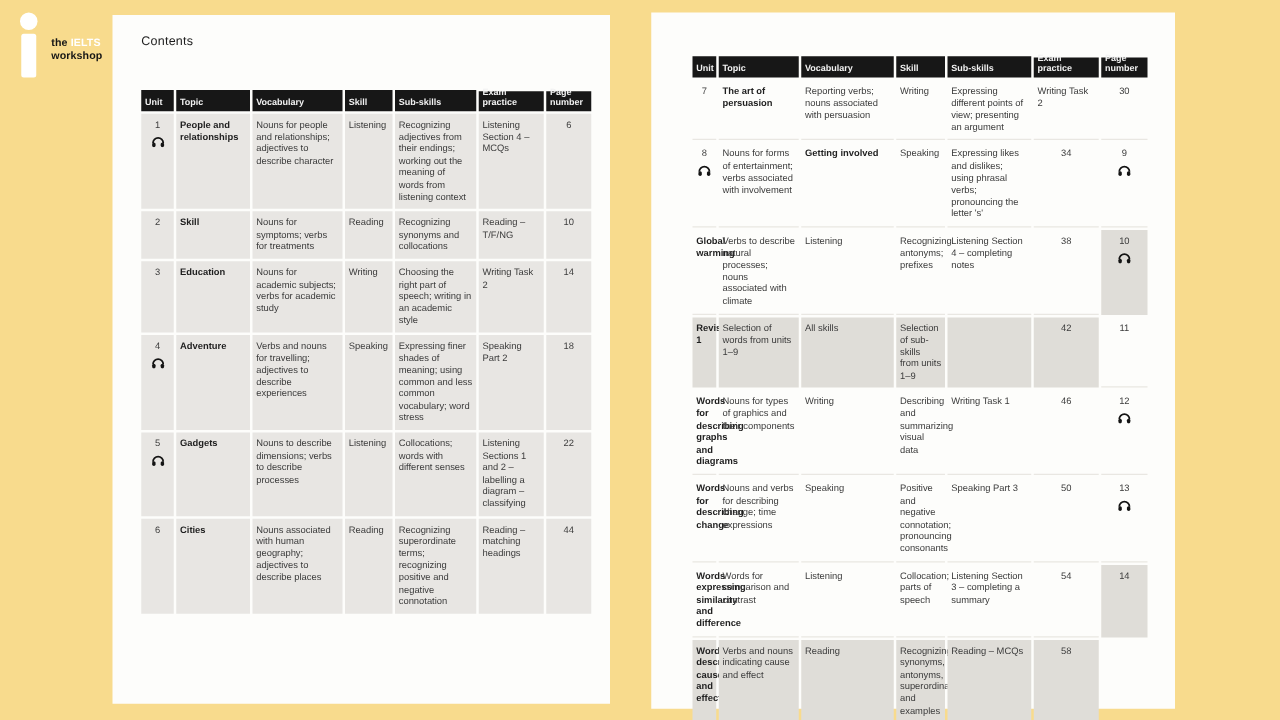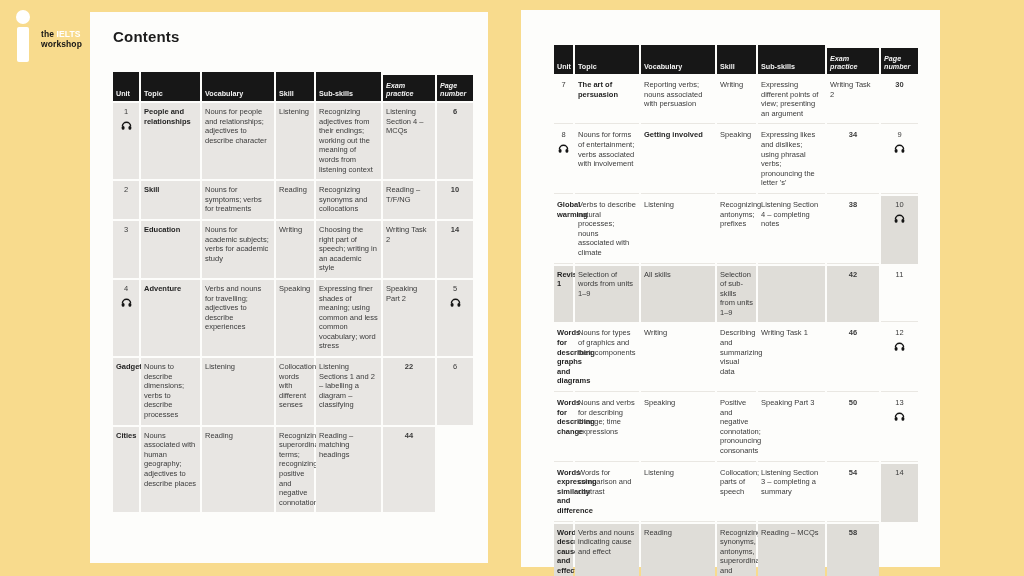--- a/index.html
+++ b/index.html
@@ -16,51 +16,51 @@
   .logo-i::before { content:""; position:absolute; left:5px; top:1px; width:14px; height:14px; border-radius:50%; background:var(--logo_white,#fff); }
   .logo-i::after  { content:""; position:absolute; left:6px; top:18px; width:12px; height:35px; background:var(--logo_white,#fff); border-radius:2px; }
   .logo-text { margin-left:4px; margin-top:20px; font-weight:bold; font-size:8.5px; line-height:10px; color:#151515; letter-spacing:0.1px; }
   .logo-text .white { color:var(--logo_white,#fff); }
 
   
   .page { position:absolute; background:var(--page,#FDFDFB); }
   .page-left  { left:90px;  top:12px; width:398px; height:551px; }
   .page-right { left:521px; top:10px; width:419px; height:557px; }
 
-  .contents-title { position:absolute; left:23px; top:16px; font-size:15px; font-weight:bold; color:#1c1c1c; letter-spacing:0.2px; }
+  .contents-title { position:absolute; left:23px; top:16px; font-size:10px; font-weight:normal; color:#1c1c1c; letter-spacing:0.2px; }
 
   
   .toc-table {
     position:absolute;
     display:grid;
     column-gap:2px; row-gap:2px;
   }
   .toc-table.left  { left:23px; top:60px; width:357px; grid-template-columns:26px 59px 72px 38px 65px 52px 36px; }
   .toc-table.right { left:33px; top:35px; width:361px; grid-template-columns:19px 64px 74px 39px 67px 52px 37px; }
 
   .hcell {
     background:var(--header_bar,#171717);
     color:var(--header_text,#F2F2F2);
     font-size:7.2px; font-weight:bold; line-height:8.6px;
-    padding:2px 3px; height:29px;
+    padding:2px 3px; height:17px;
     align-self:end; display:flex; align-items:flex-end;
   }
-  .hcell.tall { height:26px;font-style:italic; }
+  .hcell.tall { height:16px; }
 
   .bcell {
     font-size:7.5px; line-height:9.6px; color:var(--body_text,#3B3B3B);
     padding:4px 3px 5px 3px;
   }
   .toc-table.left .bcell { background:var(--row_gray,#E8E6E3); }
   .toc-table.right .bcell { background:transparent; border-bottom:1px solid #e9e7e2; }
   .toc-table.right .bcell.shaded { background:var(--shaded_row,#DFDDD8); border-bottom:none; }
 
   .bcell.unit { display:flex; flex-direction:column; align-items:center; gap:3px; padding-top:4px; }
   .bcell.topic { font-weight:bold; color:#1f1f1f; }
-  .bcell.page-num { text-align:center;font-weight:bold; }
+  .bcell.page-num { text-align:center; }
   .hp-icon { display:block; }
 </style>
 </head>
 <body>
 
 <div class="logo">
   <div class="logo-i"></div>
   <div class="logo-text">
     <div><span>the</span> <span class="white">IELTS</span></div>
     <div>workshop</div>
@@ -115,20 +115,21 @@
           <path d="M3 14a9 9 0 0 1 18 0" fill="none" stroke="#141414" stroke-width="3.2"></path>
           <rect x="1.5" y="13" width="6" height="8.5" rx="3" fill="#141414"></rect>
           <rect x="16.5" y="13" width="6" height="8.5" rx="3" fill="#141414"></rect>
         </svg>
       </div>
       <div class="bcell topic">Adventure</div>
       <div class="bcell vocab">Verbs and nouns for travelling; adjectives to describe experiences</div>
       <div class="bcell skill">Speaking</div>
       <div class="bcell subskills">Expressing finer shades of meaning; using common and less common vocabulary; word stress</div>
       <div class="bcell exam">Speaking Part 2</div>
+      <div class="bcell page-num">18</div>
       <div class="bcell unit">
         <span>5</span>
         <svg class="hp-icon" width="11" height="10" viewBox="0 0 24 22">
           <path d="M3 14a9 9 0 0 1 18 0" fill="none" stroke="#141414" stroke-width="3.2"></path>
           <rect x="1.5" y="13" width="6" height="8.5" rx="3" fill="#141414"></rect>
           <rect x="16.5" y="13" width="6" height="8.5" rx="3" fill="#141414"></rect>
         </svg>
       </div>
       <div class="bcell topic">Gadgets</div>
       <div class="bcell vocab">Nouns to describe dimensions; verbs to describe processes</div>

